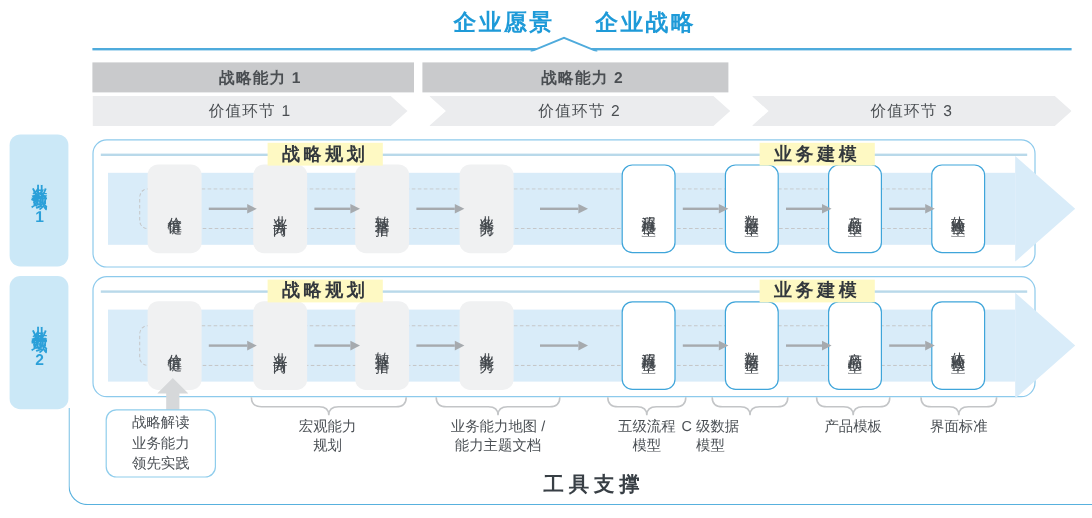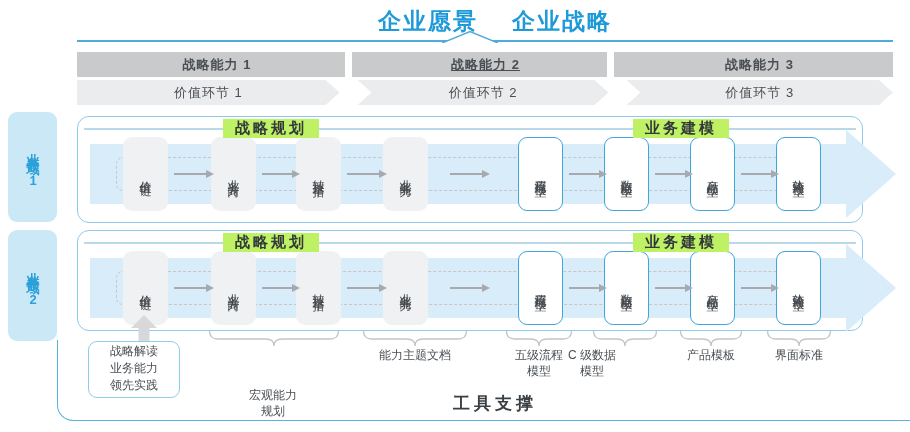--- a/index.html
+++ b/index.html
@@ -2,31 +2,31 @@
 <html><head>
 <meta charset="utf-8">
 <style>
   * { margin:0; padding:0; box-sizing:border-box; }
   html,body { background:#fff; }
   body { font-family:"Liberation Sans","DejaVu Sans",sans-serif; }
   .stage { position:relative; width:910px; height:432px; background:#fff; overflow:hidden; }
 
   
   .title { position:absolute; left:378px; top:6px; display:flex; gap:34px;
-           font-size:23px; font-weight:bold; color:#1e9ad8; letter-spacing:2px;justify-content:space-between; }
+           font-size:19px; font-weight:bold; color:#1e9ad8; letter-spacing:2px;justify-content:space-between; }
 
   
   .topline { position:absolute; left:77px; top:40px; width:816px; height:2px; background:#4fabdc; }
   .caret { position:absolute; left:442px; top:30px; z-index:2; }
 
   
   .capbars { position:absolute; left:77px; top:52px; width:816px; height:25px; display:flex; gap:7px; }
   .capbar { background:#c9cacc; color:#4a4e52; font-size:13px; font-weight:bold;
             display:flex; align-items:center; justify-content:center; letter-spacing:1px;padding-left:12px; }
-  .capbar.b1{ width:268px; } .capbar.b2{ width:255px;text-decoration:underline; } .capbar.b3{ width:279px; }
+  .capbar.b1{ width:268px; } .capbar.b2{ width:255px; } .capbar.b3{ width:279px; }
 
   
   .chevrons { position:absolute; left:77px; top:80px; width:816px; height:25px; display:flex; gap:18px; }
   .chev { background:#ebecee; color:#4a4e52; font-size:13px;
           display:flex; align-items:center; justify-content:center; letter-spacing:1px; }
   .chev.c1 { width:270px; clip-path:polygon(0 0, calc(100% - 14px) 0, 100% 50%, calc(100% - 14px) 100%, 0 100%); }
   .chev.c2 { width:258px; clip-path:polygon(0 0, calc(100% - 14px) 0, 100% 50%, calc(100% - 14px) 100%, 0 100%, 14px 50%); }
   .chev.c3 { width:274px; clip-path:polygon(0 0, calc(100% - 14px) 0, 100% 50%, calc(100% - 14px) 100%, 0 100%, 14px 50%); }
 
   
@@ -36,21 +36,21 @@
             display:flex; align-items:center; justify-content:center; }
   .domain.d1 { top:112px; height:110px; }
   .domain.d2 { top:230px; height:111px; }
 
   
   .row { position:absolute; left:77px; width:786px; background:#fff;
          border:1.5px solid #8dcaec; border-radius:12px; }
   .row.r1 { top:116px; height:107px; }
   .row.r2 { top:230px; height:101px; }
   .hline { position:absolute; left:6px; right:6px; top:11px; height:1.5px; background:#b9d9ea; z-index:2; }
-  .hdr { position:absolute; top:2px; transform:translateX(-50%); background:#bef264; padding:0 12px;
+  .hdr { position:absolute; top:2px; transform:translateX(-50%); background:#fef9c3; padding:0 12px;
          font-size:15px; font-weight:bold; color:#33383d; letter-spacing:3px; z-index:5; white-space:nowrap; }
   .hdr.planning { left:193px; }
   .hdr.modeling { left:603px; }
   .band { position:absolute; left:12px; width:756px; top:27px; height:60px; background:#d9ecf9; z-index:1; }
   .band-head { position:absolute; left:768px; top:13px; width:0; height:0; z-index:3;
                border-top:44px solid transparent; border-bottom:44px solid transparent;
                border-left:50px solid #d9ecf9; }
   .dashed { position:absolute; left:38px; width:693px; top:40px; height:34px;
             border:1.3px dashed #c5c7c9; border-radius:7px; z-index:2; }
   .fbox { position:absolute; top:20px; width:45px; height:74px; z-index:4; border-radius:9px;
@@ -73,24 +73,24 @@
   .footer { position:absolute; left:57px; top:340px; width:876px; height:81px;
             border:1.5px solid #58b1de; border-top:none; border-radius:0 0 16px 16px; }
   .footer-label { position:absolute; bottom:5px; left:0; width:100%; text-align:center;
                   font-size:17px; font-weight:bold; color:#383f45; letter-spacing:4px; }
 
   
   .up-arrow { position:absolute; left:131px; top:315px; z-index:6; }
   .callout { position:absolute; left:88px; top:341px; width:92px; height:57px; background:#fff;
              border:1.2px solid #8fcdec; border-radius:9px; z-index:6;
              display:flex; flex-direction:column; align-items:center; justify-content:center;
-             font-size:12px; line-height:17px; color:#4a4f54;font-family:Liberation Mono, monospace; }
+             font-size:12px; line-height:17px; color:#4a4f54; }
   .brace { position:absolute; top:329px; }
   .ann { position:absolute; top:347px; text-align:center; font-size:12px; color:#4a4f54; line-height:16px; }
-  .ann.macro   { left:213px; width:120px;margin-top:40px; }
+  .ann.macro   { left:213px; width:120px; }
   .ann.capmap  { left:355px; width:120px; }
   .ann.process { left:489px; width:100px; }
   .ann.cdata   { left:542px; width:100px; }
   .ann.product { left:661px; width:100px; }
   .ann.uistd   { left:749px; width:100px; }
 </style>
 </head>
 <body>
 
 <div class="stage">
@@ -102,21 +102,20 @@
 
   <div class="topline"></div>
   <svg class="caret" width="56" height="13">
     <polygon points="0,13 28,1.5 56,13" fill="#ffffff" stroke="none"></polygon>
     <path d="M0,13 L28,1.5 L56,13" fill="none" stroke="#4fabdc" stroke-width="1.5"></path>
   </svg>
 
   <div class="capbars">
     <div class="capbar b1">战略能力 1</div>
     <div class="capbar b2">战略能力 2</div>
-    <div class="capbar b3">战略能力 3</div>
   </div>
 
   <div class="chevrons">
     <div class="chev c1">价值环节 1</div>
     <div class="chev c2">价值环节 2</div>
     <div class="chev c3">价值环节 3</div>
   </div>
 
   <div class="domain d1">业务领域 1</div>
   <div class="domain d2">业务领域 2</div>
@@ -232,20 +231,21 @@
   </svg>
   <svg class="brace" style="left:766px" width="66" height="18">
     <path d="M1.5,2 Q1.5,10 10,10 L25,10 Q33,10 33,17 Q33,10 41,10 L56,10 Q64.5,10 64.5,2" fill="none" stroke="#c3c5c7" stroke-width="1.3"></path>
   </svg>
 
   <div class="ann macro">
     <div>宏观能力</div>
     <div>规划</div>
   </div>
   <div class="ann capmap">
+    <div>业务能力地图 /</div>
     <div>能力主题文档</div>
   </div>
   <div class="ann process">
     <div>五级流程</div>
     <div>模型</div>
   </div>
   <div class="ann cdata">
     <div>C 级数据</div>
     <div>模型</div>
   </div>

